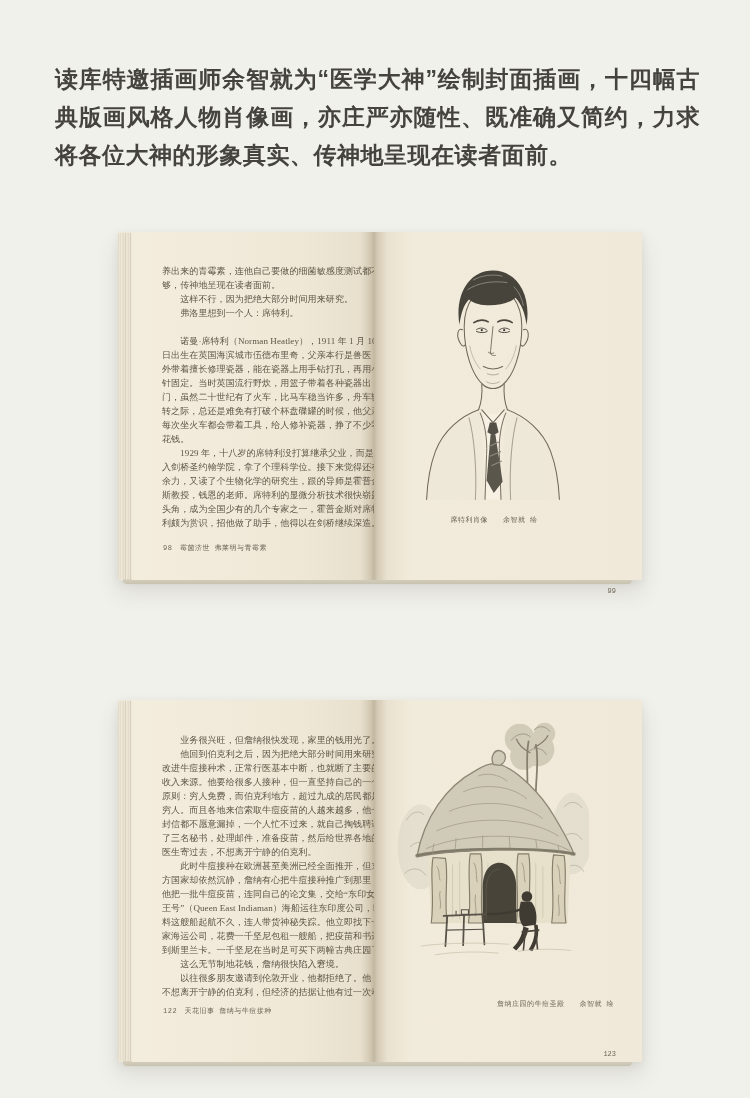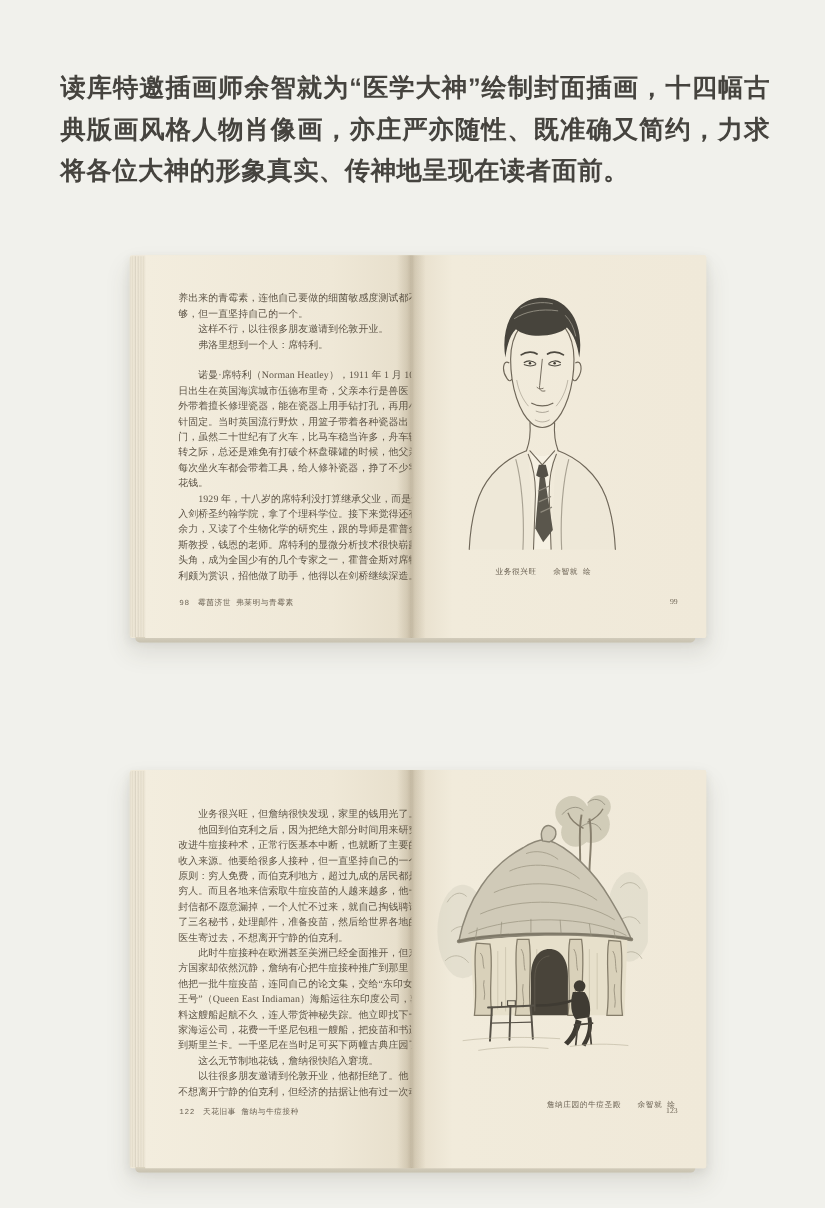--- a/index.html
+++ b/index.html
@@ -60,22 +60,22 @@
   #book2 .page-footer { top:306px; }
   .fig-caption {
     position:absolute; left:0; right:28px; text-align:center;
     font-family:"Liberation Serif","DejaVu Serif",serif;
     font-size:7px; color:#6e6556; letter-spacing:.5px; white-space:pre;
   }
   #book1 .fig-caption { top:283px; }
   #book2 .fig-caption { top:299px;text-align:right; }
   .page-num {
     position:absolute; right:26px;
-    font-family:Liberation Serif, serif;
-    font-size:7px; color:#6e6556;
+    font-family:Liberation Mono, monospace;
+    font-size:7px; color:#6e6556;margin-top:44px;
   }
   #book1 .page-num { top:311px; }
   #book2 .page-num { top:306px; }
   .illus { position:absolute; }
   #book1 .illus { left:39px; top:13px; }
   #book2 .illus { left:20px; top:14px; }
   .mid-caption {
     position:absolute; left:0; width:100%; top:622px; text-align:center;
     font-size:20px; font-weight:700; color:#33312d; letter-spacing:1px;
   }
@@ -85,22 +85,22 @@
 
 <div class="canvas">
 
   <p class="intro">读库特邀插画师余智就为“医学大神”绘制封面插画，十四幅古典版画风格人物肖像画，亦庄严亦随性、既准确又简约，力求将各位大神的形象真实、传神地呈现在读者面前。</p>
 
   <div class="book" id="book1">
     <div class="edge-left"></div>
     <div class="page-left">
       <div class="text-block">
           <div class="book-line">养出来的青霉素，连他自己要做的细菌敏感度测试都不</div>
-          <div class="book-line">够，但一直坚持自己的一个。</div>
-          <div class="book-line">　　这样不行，以往很多朋友邀请到伦敦开业。</div>
+          <div class="book-line">够，传神地呈现在读者面前。</div>
+          <div class="book-line">　　这样不行，因为把绝大部分时间用来研究。</div>
           <div class="book-line">　　弗洛里想到一个人：席特利。</div>
           <div class="book-line"></div>
           <div class="book-line">　　诺曼·席特利（Norman Heatley），1911 年 1 月 10</div>
           <div class="book-line">日出生在英国海滨城市伍德布里奇，父亲本行是兽医，</div>
           <div class="book-line">外带着擅长修理瓷器，能在瓷器上用手钻打孔，再用小</div>
           <div class="book-line">针固定。当时英国流行野炊，用篮子带着各种瓷器出</div>
           <div class="book-line">门，虽然二十世纪有了火车，比马车稳当许多，舟车辗</div>
           <div class="book-line">转之际，总还是难免有打破个杯盘碟罐的时候，他父亲</div>
           <div class="book-line">每次坐火车都会带着工具，给人修补瓷器，挣了不少零</div>
           <div class="book-line">花钱。</div>
@@ -154,21 +154,21 @@
           <path d="M79,108 C84,110 89,110 93,108"></path>
           <path d="M107,107 C111,103 117,103 121,106"></path>
           <path d="M107,108 C112,110 117,110 121,108"></path>
         </g>
         <circle cx="86" cy="106.5" r="1.4" fill="#3e3a33"></circle>
         <circle cx="114" cy="106.5" r="1.4" fill="#3e3a33"></circle>
         <path d="M96,222 L104,222 L107,234 L100,238 L93,234 Z" fill="#545047"></path>
         <path d="M97,237 L103,237 L112,296 L101,310 L92,294 Z" fill="#5a564c"></path>
         <path d="M95,252 L108,246 M96,264 L110,258 M98,276 L111,270" stroke="#8f8a7d" stroke-width="1.4"></path>
       </svg>
-      <div class="fig-caption">业务很兴旺　　余智就  绘</div>
+      <div class="fig-caption">席特利肖像　　余智就  绘</div>
       <div class="page-num">99</div>
     </div>
     <div class="spine"></div>
   </div>
 
 
   <div class="book" id="book2">
     <div class="edge-left"></div>
     <div class="page-left">
       <div class="text-block">

